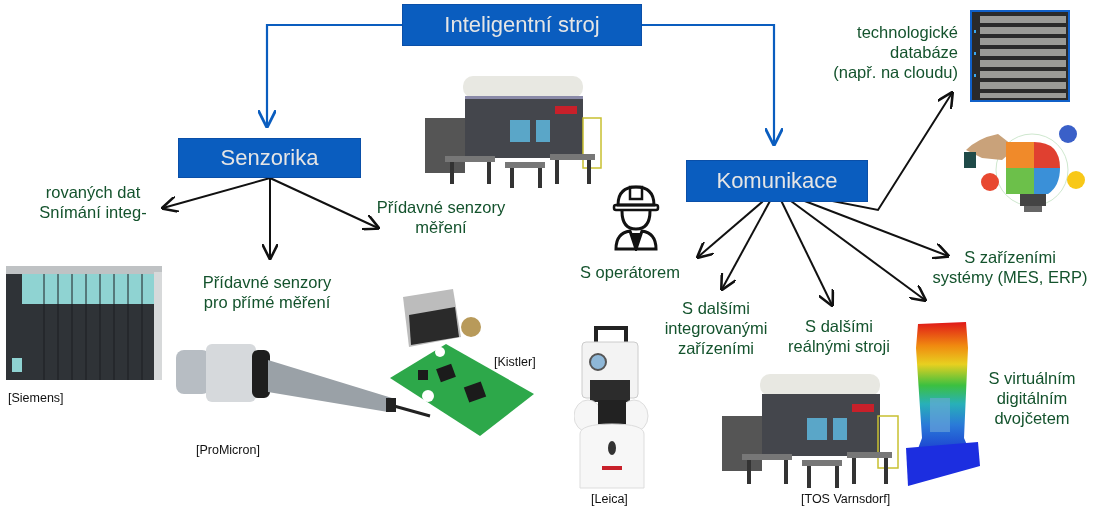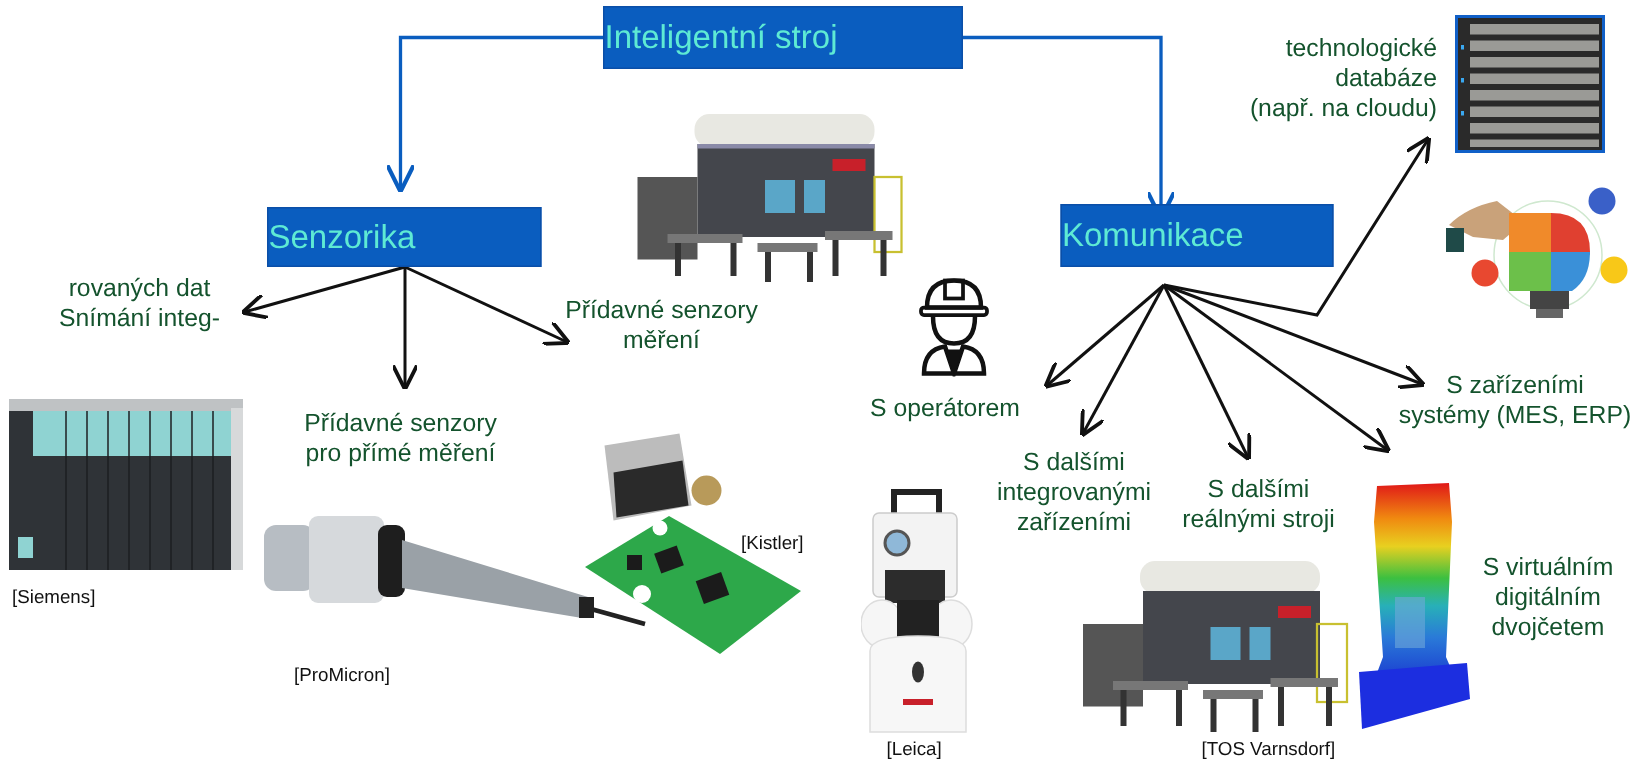--- a/index.html
+++ b/index.html
@@ -1,19 +1,19 @@
 <!DOCTYPE html>
 <html><head>
 <meta charset="utf-8">
 <style>
   html, body { margin:0; padding:0; background:#ffffff; }
   body { width:1095px; height:511px; position:relative; overflow:hidden;
          font-family:"Liberation Sans", sans-serif; color:#111; }
-  .box { position:absolute; background:#0a5dbf; color:#5eead4; text-align:center;
-         font-size:22px; display:flex; align-items:center; 
+  .box { position:absolute; background:#0a5dbf; color:#e5e5e5; text-align:center;
+         font-size:22px; display:flex; align-items:center; justify-content:center;
          border:1px solid #0a4fa8; }
   .lbl { position:absolute; font-size:16.5px; line-height:20px; text-align:center; color:#14532d; white-space:nowrap; }
   .lbl.r { text-align:right; }
   .cite { position:absolute; font-size:12.5px; color:#111; white-space:nowrap; }
   svg.lines { position:absolute; left:0; top:0; }
   .pic { position:absolute; }
 </style>
 </head>
 <body>
 
@@ -43,21 +43,21 @@
     <polyline points="776,190 878,210 952,93" marker-end="url(#ab)"></polyline>
   </g>
 </svg>
 
 <div class="box" style="left:402px;top:4px;width:238px;height:40px;">
   <span>Inteligentní stroj</span>
 </div>
 <div class="box" style="left:178px;top:138px;width:181px;height:38px;">
   <span>Senzorika</span>
 </div>
-<div class="box" style="left:686px;top:136px;width:180px;height:40px;margin-left:21px;">
+<div class="box" style="left:686px;top:160px;width:180px;height:40px;">
   <span>Komunikace</span>
 </div>
 
 <div class="lbl" style="left:22px;top:182px;width:142px;">
   <div>rovaných dat</div>
   <div>Snímání integ-</div>
 </div>
 <div class="lbl" style="left:192px;top:272px;width:150px;">
   <div>Přídavné senzory</div>
   <div>pro přímé měření</div>

